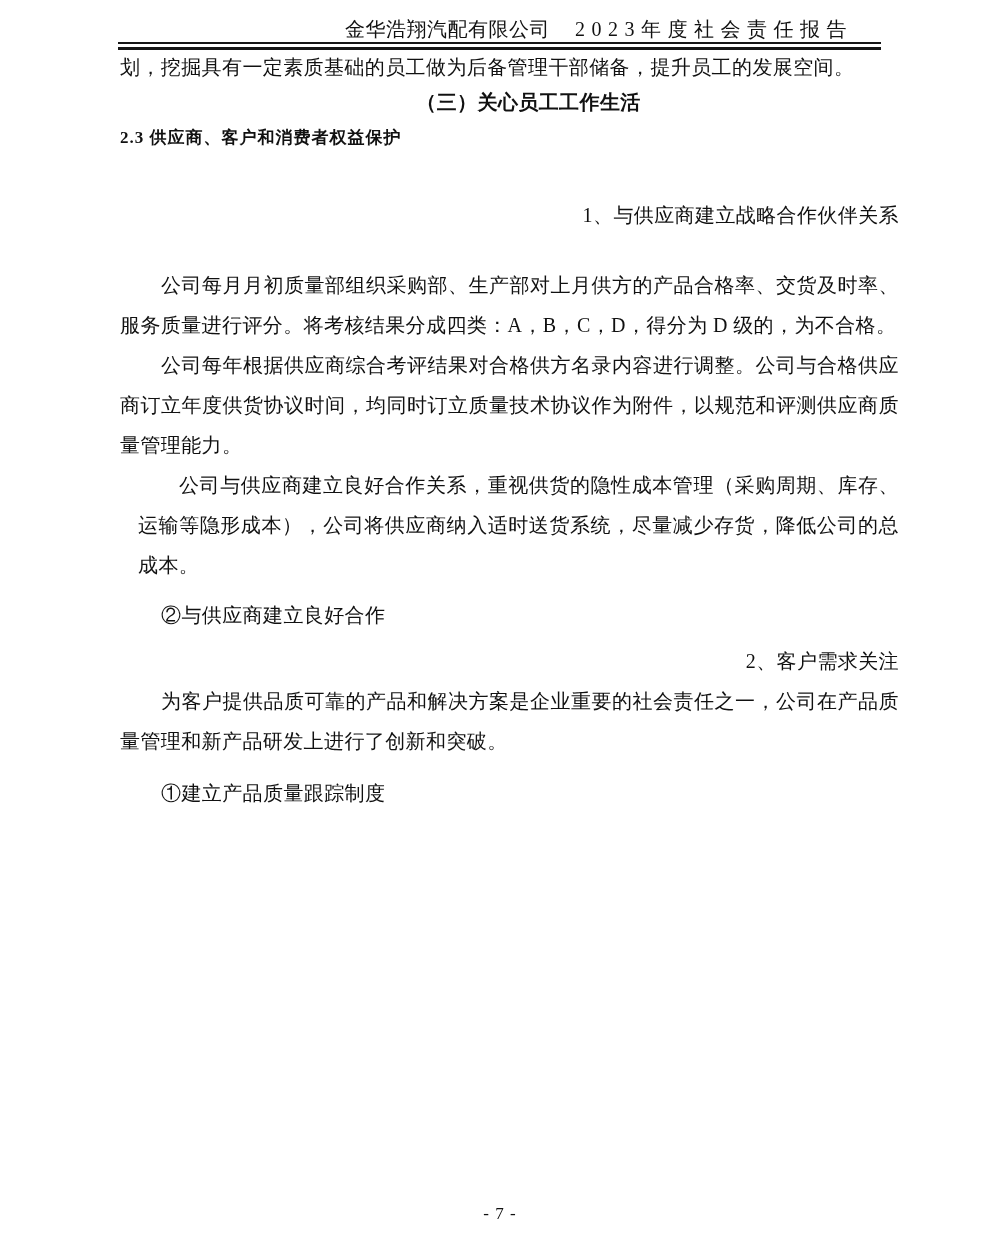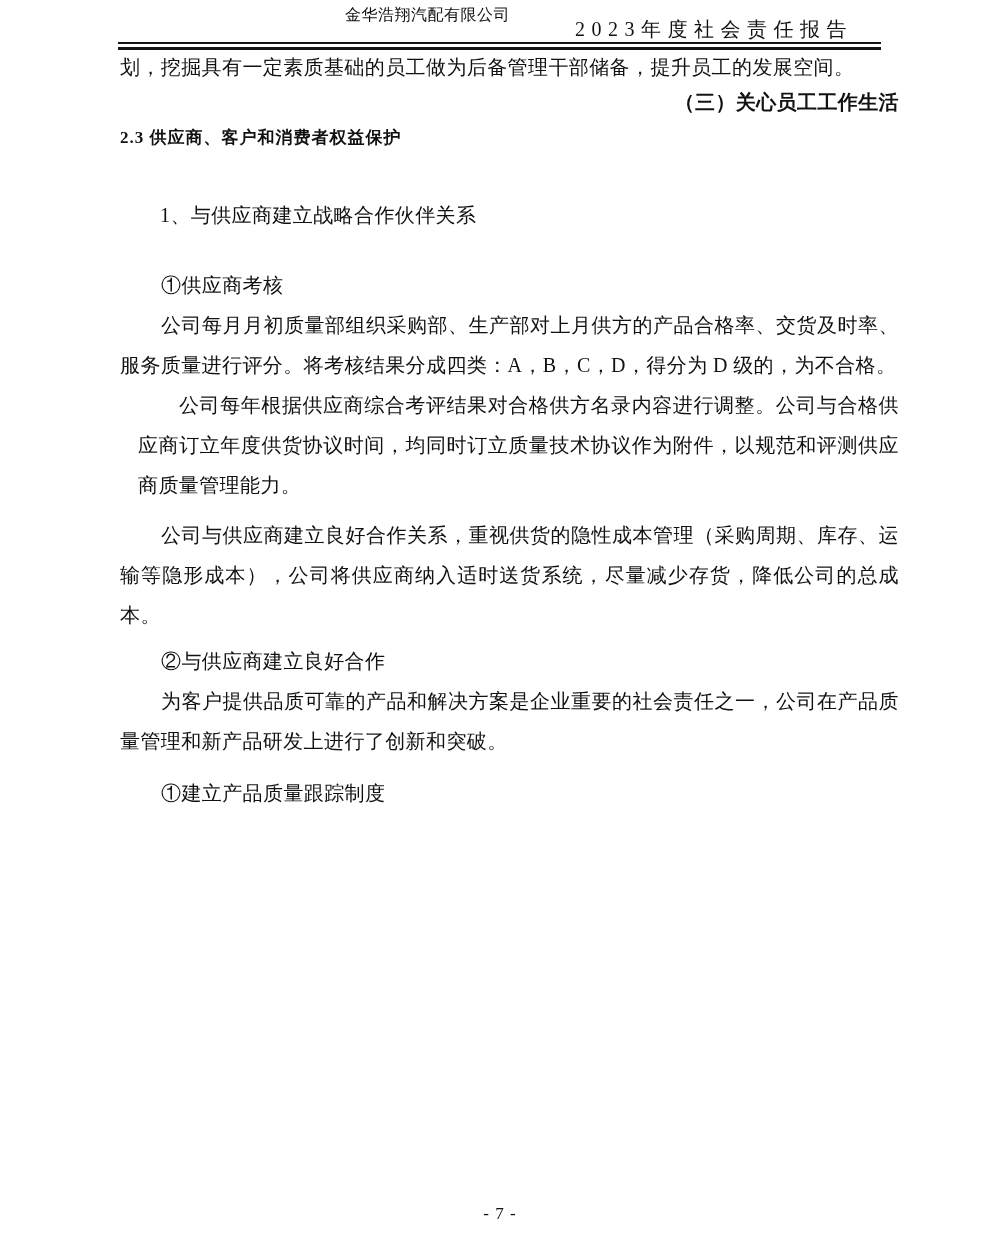--- a/index.html
+++ b/index.html
@@ -3,41 +3,41 @@
 <meta charset="utf-8">
 <style>
   html,body{margin:0;padding:0;background:#e8e8e8;}
   .page{
     width:1000px;height:1247px;background:#ffffff;position:relative;
     margin:0 auto;overflow:hidden;
     font-family:"Liberation Serif","DejaVu Serif",serif;color:#111111;
   }
   
   .hdr{position:absolute;top:0;left:0;right:0;height:52px;}
-  .hdr-company{position:absolute;left:345px;bottom:26px;font-size:16px;letter-spacing:0.5px;white-space:nowrap;font-family:Liberation Serif, serif;}
+  .hdr-company{position:absolute;left:345px;bottom:9px;font-size:20px;letter-spacing:0.5px;white-space:nowrap;font-family:Liberation Serif, serif;}
   .hdr-title{position:absolute;left:575px;bottom:9px;font-size:20px;letter-spacing:6.5px;white-space:nowrap;}
   .hdr-rule{
     position:absolute;left:118px;top:42px;width:763px;height:3px;
     border-top:2px solid #161616;border-bottom:3px solid #161616;background:#ffffff;
   }
   
   .blocks{
     position:absolute;top:50px;left:120px;width:779px;
     font-size:20px;letter-spacing:0.4px;text-align:justify;
   }
   .blk{line-height:40px;margin:0;}
   .blocks > :nth-child(1),
   .blocks > :nth-child(2),
   .blocks > :nth-child(3){line-height:35px;}
 
   .continuation{}
-  .subheading{font-weight:bold;padding-left:38px;text-align:right;}
+  .subheading{font-weight:bold;padding-left:38px;text-align:center;}
   .paragraph{text-indent:41px;}
   .section-heading{font-weight:bold;font-size:17px;text-align:left;letter-spacing:1px;}
-  .numbered-item{padding-left:40px;text-align:left;}
+  .numbered-item{padding-left:40px;text-align:right;}
   .circled-item{padding-left:41px;text-align:left;}
 
   
   .blocks > :nth-child(4){margin-top:40px;margin-bottom:30px;}
   .blocks > :nth-child(7){padding-left:18px;}
   .blocks > :nth-child(8){margin-top:10px;}
   .blocks > :nth-child(9){margin-top:6px;}
   .blocks > :nth-child(11){margin-top:12px;}
   .blocks > :nth-child(12){margin-top:8px;}
   .blocks > :nth-child(13){margin-top:14px;}
@@ -56,25 +56,25 @@
     <span class="hdr-company">金华浩翔汽配有限公司</span>
     <span class="hdr-title">2023年度社会责任报告</span>
     <div class="hdr-rule"></div>
   </header>
 
   <main class="blocks" id="blocks">
       <div class="blk continuation">划，挖掘具有一定素质基础的员工做为后备管理干部储备，提升员工的发展空间。</div>
       <div class="blk subheading">（三）关心员工工作生活</div>
       <div class="blk section-heading">2.3 供应商、客户和消费者权益保护</div>
       <div class="blk numbered-item">1、与供应商建立战略合作伙伴关系</div>
-      <div class="blk circled-item">①供应商考核</div>
       <div class="blk paragraph">公司每月月初质量部组织采购部、生产部对上月供方的产品合格率、交货及时率、服务质量进行评分。将考核结果分成四类：A，B，C，D，得分为 D 级的，为不合格。</div>
       <div class="blk paragraph">公司每年根据供应商综合考评结果对合格供方名录内容进行调整。公司与合格供应商订立年度供货协议时间，均同时订立质量技术协议作为附件，以规范和评测供应商质量管理能力。</div>
       <div class="blk paragraph">公司与供应商建立良好合作关系，重视供货的隐性成本管理（采购周期、库存、运输等隐形成本），公司将供应商纳入适时送货系统，尽量减少存货，降低公司的总成本。</div>
       <div class="blk circled-item">②与供应商建立良好合作</div>
+      <div class="blk numbered-item">2、客户需求关注</div>
       <div class="blk paragraph">为客户提供品质可靠的产品和解决方案是企业重要的社会责任之一，公司在产品质量管理和新产品研发上进行了创新和突破。</div>
       <div class="blk circled-item">①建立产品质量跟踪制度</div>
     </main>
 
   <footer class="ftr">
     <span class="page-num">- 7 -</span>
   </footer>
 
 </div>
 

